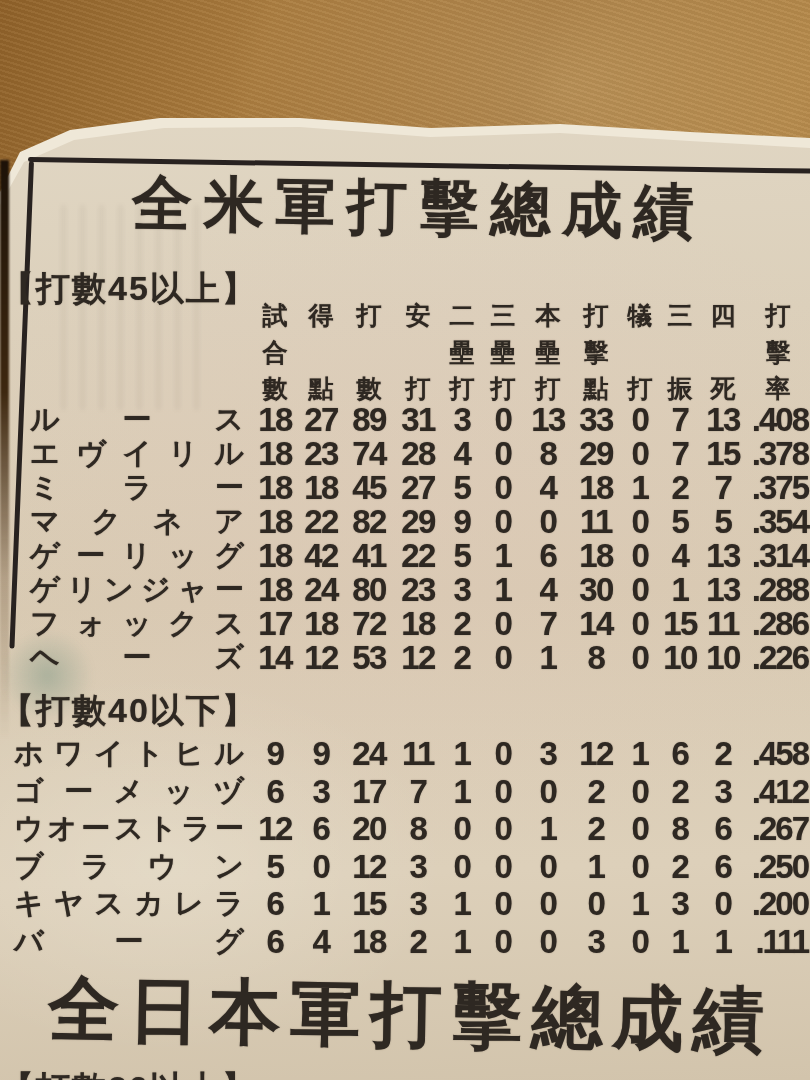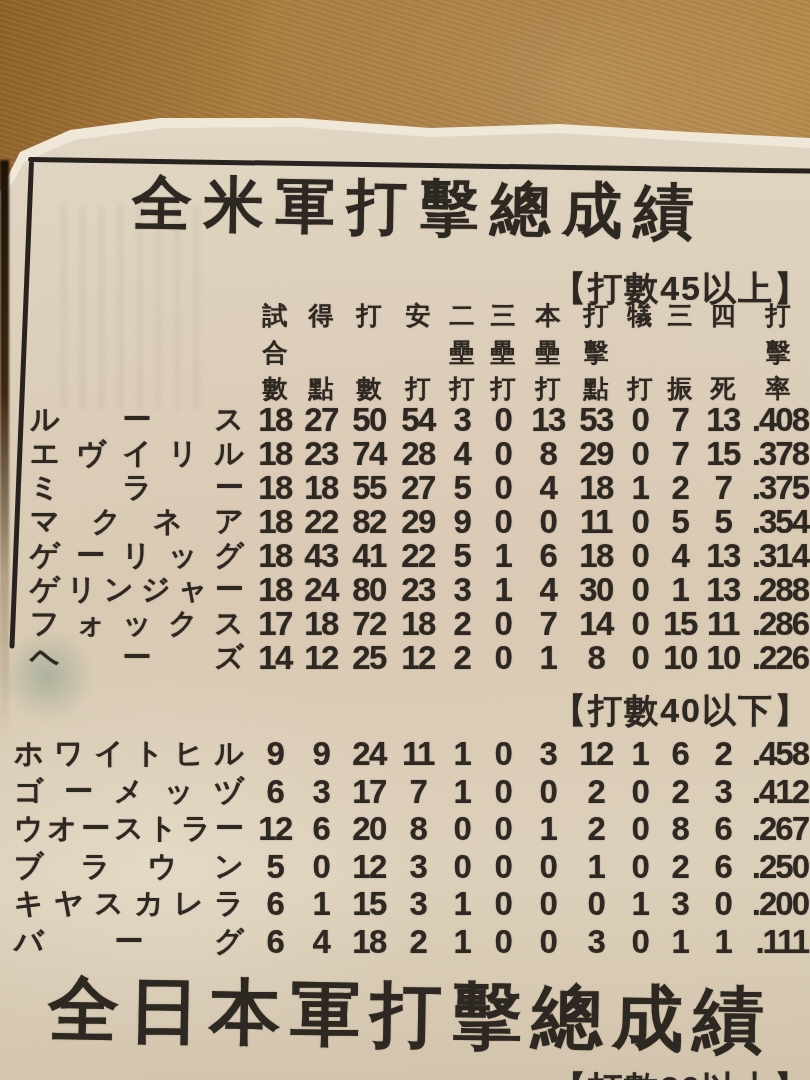--- a/index.html
+++ b/index.html
@@ -49,21 +49,21 @@
     position:absolute; left:29px; top:161px; width:4.5px; height:488px;
     background:#282220; border-radius:3px; transform:rotate(2.3deg); transform-origin:top center;
   }
   .title-main {
     position:absolute; display:flex; justify-content:space-between;
     font-weight:900; transform:rotate(0.9deg);
   }
   #title-us { left:132px; top:168px; width:562px; font-size:60px; }
   #title-jp { left:48px; top:968px; width:716px; font-size:71px; }
   .subtitle {
-    position:absolute; left:0; width:810px; text-align:right;
+    position:absolute; left:0; width:810px; text-align:left;
     font-size:34px; font-weight:bold; letter-spacing:2px;
   }
   #subtitle-over45 { top:266px; }
   #subtitle-under40 { top:688px; }
   #subtitle-jp { top:1066px; }
   .stat-table { position:absolute; }
   #table-over45 { left:30px; top:302px; width:780px; }
   #table-under40 { left:14px; top:735px; width:796px; }
   .header-row { display:flex; height:100px; }
   .hspacer { width:222px; }
@@ -174,26 +174,26 @@
       </div>
     <div id="rows1">
         <div class="trow">
           <div class="ncell">
             <span>ル</span>
             <span>ー</span>
             <span>ス</span>
           </div>
           <div class="cell c0">18</div>
           <div class="cell c1">27</div>
-          <div class="cell c2">50</div>
-          <div class="cell c3">54</div>
+          <div class="cell c2">89</div>
+          <div class="cell c3">31</div>
           <div class="cell c4">3</div>
           <div class="cell c5">0</div>
           <div class="cell c6">13</div>
-          <div class="cell c7">53</div>
+          <div class="cell c7">33</div>
           <div class="cell c8">0</div>
           <div class="cell c9">7</div>
           <div class="cell c10">13</div>
           <div class="cell c11">.408</div>
         </div>
         <div class="trow">
           <div class="ncell">
             <span>エ</span>
             <span>ヴ</span>
             <span>イ</span>
@@ -214,21 +214,21 @@
           <div class="cell c11">.378</div>
         </div>
         <div class="trow">
           <div class="ncell">
             <span>ミ</span>
             <span>ラ</span>
             <span>ー</span>
           </div>
           <div class="cell c0">18</div>
           <div class="cell c1">18</div>
-          <div class="cell c2">55</div>
+          <div class="cell c2">45</div>
           <div class="cell c3">27</div>
           <div class="cell c4">5</div>
           <div class="cell c5">0</div>
           <div class="cell c6">4</div>
           <div class="cell c7">18</div>
           <div class="cell c8">1</div>
           <div class="cell c9">2</div>
           <div class="cell c10">7</div>
           <div class="cell c11">.375</div>
         </div>
@@ -254,21 +254,21 @@
         </div>
         <div class="trow">
           <div class="ncell">
             <span>ゲ</span>
             <span>ー</span>
             <span>リ</span>
             <span>ッ</span>
             <span>グ</span>
           </div>
           <div class="cell c0">18</div>
-          <div class="cell c1">43</div>
+          <div class="cell c1">42</div>
           <div class="cell c2">41</div>
           <div class="cell c3">22</div>
           <div class="cell c4">5</div>
           <div class="cell c5">1</div>
           <div class="cell c6">6</div>
           <div class="cell c7">18</div>
           <div class="cell c8">0</div>
           <div class="cell c9">4</div>
           <div class="cell c10">13</div>
           <div class="cell c11">.314</div>
@@ -317,21 +317,21 @@
           <div class="cell c11">.286</div>
         </div>
         <div class="trow">
           <div class="ncell">
             <span>ヘ</span>
             <span>ー</span>
             <span>ズ</span>
           </div>
           <div class="cell c0">14</div>
           <div class="cell c1">12</div>
-          <div class="cell c2">25</div>
+          <div class="cell c2">53</div>
           <div class="cell c3">12</div>
           <div class="cell c4">2</div>
           <div class="cell c5">0</div>
           <div class="cell c6">1</div>
           <div class="cell c7">8</div>
           <div class="cell c8">0</div>
           <div class="cell c9">10</div>
           <div class="cell c10">10</div>
           <div class="cell c11">.226</div>
         </div>

